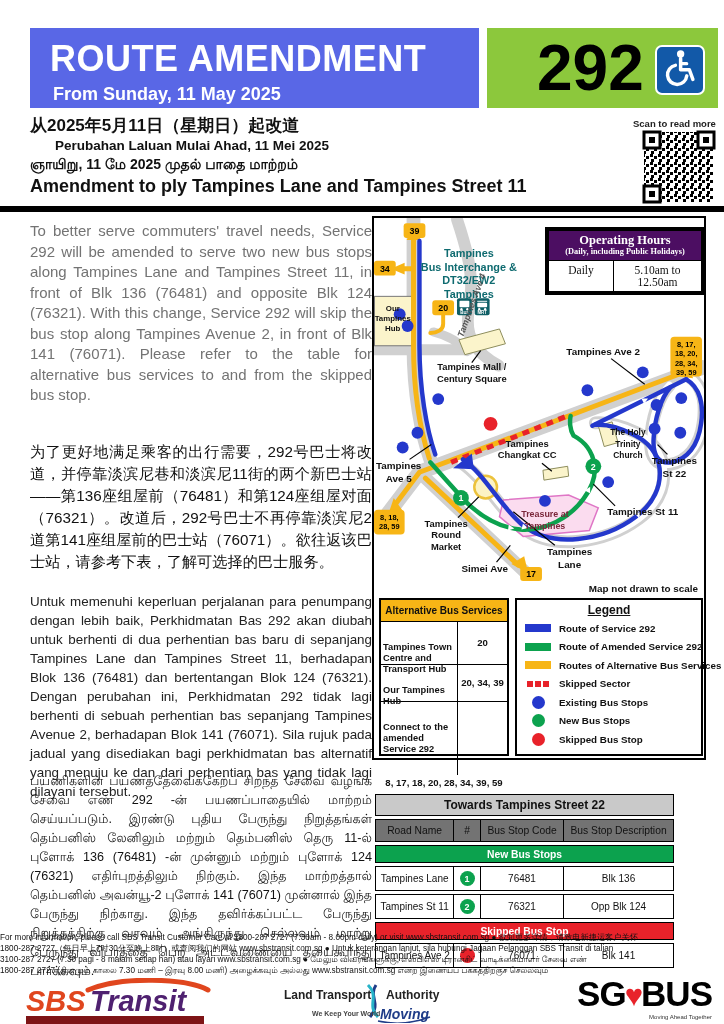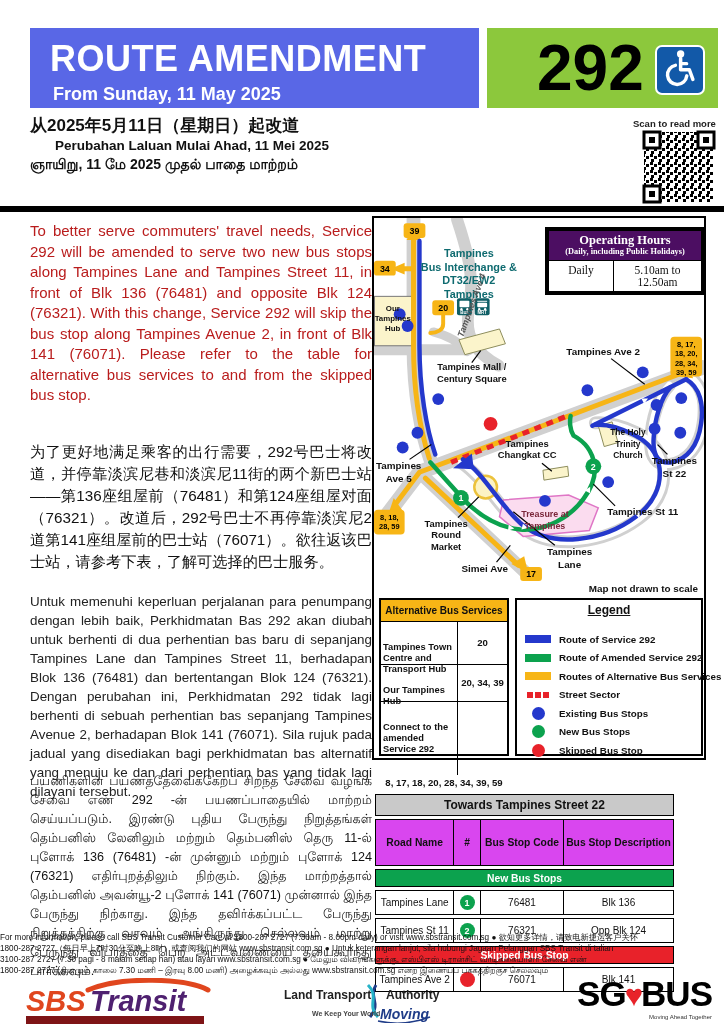--- a/index.html
+++ b/index.html
@@ -17,21 +17,21 @@
   .qr{left:642px;top:130px;}
   
   .headings{left:30px;top:115px;width:600px;}
   .h-zh{font-size:17px;font-weight:bold;line-height:22px;}
   .h-ms{font-size:13.5px;font-weight:bold;line-height:17px;padding-left:25px;}
   .h-ta{font-size:14px;font-weight:bold;line-height:20px;}
   .h-en{font-size:18px;font-weight:bold;line-height:25px;}
   .rule{left:0;top:206px;width:724px;height:6px;background:#000;}
   
   .para{left:30px;width:342px;text-align:justify;}
-  .p-en{top:221px;font-size:15px;line-height:20.5px;color:#b91c1c;}
+  .p-en{top:221px;font-size:15px;line-height:20.5px;color:#737373;}
   .p-zh{top:433px;font-size:15.2px;line-height:22px;color:#111;margin-top:8px;}
   .p-ms{top:592px;font-size:13.4px;line-height:19px;color:#222;}
   .p-ta{top:772px;font-size:12.6px;line-height:19px;color:#111;}
   
   .panel{left:372px;top:216px;width:334px;height:544px;border:2px solid #000;background:#fff;box-sizing:border-box;}
   .map-svg{left:0;top:0;}
   svg text{font-family:"Liberation Sans",sans-serif;font-weight:bold;}
   .oh-box{left:171px;top:9px;width:152px;border:4px solid #000000;background:#fff;font-family:Liberation Serif, serif;}
   .oh-head{background:#4C0E62;color:#fff;text-align:center;padding:2px 0 3px;}
   .oh-title{font-size:12.5px;font-weight:bold;line-height:14px;}
@@ -41,35 +41,35 @@
   .oh-c2{flex:1;text-align:center;font-size:11.5px;padding:3px 0;}
   
   .alt-box{left:5px;top:380px;width:130px;height:158px;border:2.5px solid #000;background:#fff;box-sizing:border-box;}
   .alt-head{background:#F7B516;border-bottom:1.5px solid #000;font-size:10px;font-weight:bold;text-align:center;padding:5px 1px;}
   .alt-row{display:flex;border-bottom:1.5px solid #000;}
   .alt-row:last-child{border-bottom:none;flex-direction:column;}
   .alt-c1{width:72px;border-right:1.5px solid #000;font-size:9.3px;font-weight:bold;padding:20px 2px;line-height:11px;}
   .alt-c2{flex:1;display:flex;align-items:center;justify-content:center;font-size:9.6px;font-weight:bold;text-align:center;padding:2px;line-height:12px;}
   
   .legend{left:141px;top:380px;width:188px;height:158px;border:2.5px solid #000;background:#fff;box-sizing:border-box;padding:3px 6px;}
-  .lg-title{text-align:center;font-size:12px;font-weight:bold;text-decoration:underline;margin-bottom:13px;}
+  .lg-title{text-align:center;font-size:12px;font-weight:bold;text-decoration:underline;margin-bottom:2px;}
   .lg-item{display:flex;align-items:center;height:18.5px;}
   .lg-sw{width:30px;display:flex;justify-content:center;align-items:center;margin-right:6px;flex:0 0 30px;}
   .lg-bar{width:26px;height:8px;}
   .lg-dot{width:13px;height:13px;border-radius:50%;}
   .lg-dash{display:flex;gap:2px;}
   .lg-dash span{width:6px;height:6px;background:#E8222A;display:block;}
   .lg-label{font-size:9.8px;font-weight:bold;white-space:nowrap;}
   
   .stops{left:375px;top:782px;width:299px;margin-top:12px;}
   .t-row{box-sizing:border-box;border:1.6px solid #000;margin-bottom:3px;display:grid;grid-template-columns:26% 9% 28% 37%;background:#fff;}
   .t-cell{display:flex;align-items:center;justify-content:center;border-left:1.6px solid #000;font-size:10px;padding:4px 1px;}
   .t-cell:first-child{border-left:none;}
   .t-title{background:#C9C9C9;display:block;text-align:center;font-size:12px;font-weight:bold;padding:3px 0;}
-  .t-head .t-cell{background:#d946ef;font-weight:bold;font-size:10.3px;padding:17px 1px;}
+  .t-head .t-cell{background:#737373;font-weight:normal;font-size:10.3px;padding:5px 1px;}
   .t-band{display:block;text-align:center;color:#fff;font-weight:bold;font-size:10.3px;padding:2.5px 0;}
   .band-green{background:#0CA24E;}
   .band-red{background:#E8222A;}
   .t-num{width:15px;height:15px;border-radius:50%;background:#0CA24E;color:#fff;font-size:9px;font-weight:bold;display:flex;align-items:center;justify-content:center;}
   .t-reddot{width:15px;height:15px;border-radius:50%;background:#E8222A;}
   
   .footer{left:0;top:932px;width:692px;text-align:left;font-size:8.2px;line-height:11px;color:#111;}
   .logo-sbs{left:26px;top:978px;}
   .sbs-bar{left:26px;top:1016px;width:178px;height:8px;background:#7E1416;}
   .logo-lta{left:284px;top:983px;}
@@ -120,20 +120,21 @@
         <rect x="2" y="56" width="16" height="16" fill="none" stroke="#000" stroke-width="3"></rect>
         <rect x="7" y="61" width="6" height="6" fill="#000"></rect>
     </g>
   </svg>
 </div>
 
 <div class="abs headings">
   <div class="h-zh">从2025年5月11日（星期日）起改道</div>
   <div class="h-ms">Perubahan Laluan Mulai Ahad, 11 Mei 2025</div>
   <div class="h-ta">ஞாயிறு, 11 மே 2025 முதல் பாதை மாற்றம்</div>
+  <div class="h-en">Amendment to ply Tampines Lane and Tampines Street 11</div>
 </div>
 <div class="abs rule"></div>
 
 <div class="abs para p-en">To better serve commuters' travel needs, Service 292 will be amended to serve two new bus stops along Tampines Lane and Tampines Street 11, in front of Blk 136 (76481) and opposite Blk 124 (76321). With this change, Service 292 will skip the bus stop along Tampines Avenue 2, in front of Blk 141 (76071). Please refer to the table for alternative bus services to and from the skipped bus stop.</div>
 <div class="abs para p-zh">为了更好地满足乘客的出行需要，292号巴士将改道，并停靠淡滨尼巷和淡滨尼11街的两个新巴士站——第136座组屋前（76481）和第124座组屋对面（76321）。改道后，292号巴士不再停靠淡滨尼2道第141座组屋前的巴士站（76071）。欲往返该巴士站，请参考下表，了解可选择的巴士服务。</div>
 <div class="abs para p-ms">Untuk memenuhi keperluan perjalanan para penumpang dengan lebih baik, Perkhidmatan Bas 292 akan diubah untuk berhenti di dua perhentian bas baru di sepanjang Tampines Lane dan Tampines Street 11, berhadapan Blok 136 (76481) dan bertentangan Blok 124 (76321). Dengan perubahan ini, Perkhidmatan 292 tidak lagi berhenti di sebuah perhentian bas sepanjang Tampines Avenue 2, berhadapan Blok 141 (76071). Sila rujuk pada jadual yang disediakan bagi perkhidmatan bas alternatif yang menuju ke dan dari perhentian bas yang tidak lagi dilayani tersebut.</div>
 <div class="abs para p-ta">பயணிகளின் பயணத்தேவைக்கேற்ப சிறந்த சேவை வழங்க சேவை எண் 292 -ன் பயணப்பாதையில் மாற்றம் செய்யப்படும். இரண்டு புதிய பேருந்து நிறுத்தங்கள் தெம்பனிஸ் லேனிலும் மற்றும் தெம்பனிஸ் தெரு 11-ல் புளோக் 136 (76481) -ன் முன்னும் மற்றும் புளோக் 124 (76321) எதிர்புறத்திலும் நிற்கும். இந்த மாற்றத்தால் தெம்பனிஸ் அவன்யூ-2 புளோக் 141 (76071) முன்னால் இந்த பேருந்து நிற்காது. இந்த தவிர்க்கப்பட்ட பேருந்து நிறுத்தத்திற்கு வரவும் அங்கிருந்து செல்லவும் மாற்று பேருந்து விபரத்தை பெற அட்டவணையை தயைகூர்ந்து பார்க்கவும்.</div>
 
 <div class="abs panel">
 
@@ -374,21 +375,21 @@
       <span class="lg-label">Routes of Alternative Bus Services</span>
     </div>
     <div class="lg-item">
       <span class="lg-sw">
           <span class="lg-dash">
             <span></span>
             <span></span>
             <span></span>
           </span>
         </span>
-      <span class="lg-label">Street Sector</span>
+      <span class="lg-label">Skipped Sector</span>
     </div>
     <div class="lg-item">
       <span class="lg-sw">
           <span class="lg-dot" style="background:#2438CC"></span>
         </span>
       <span class="lg-label">Existing Bus Stops</span>
     </div>
     <div class="lg-item">
       <span class="lg-sw">
           <span class="lg-dot" style="background:#0CA24E"></span>

